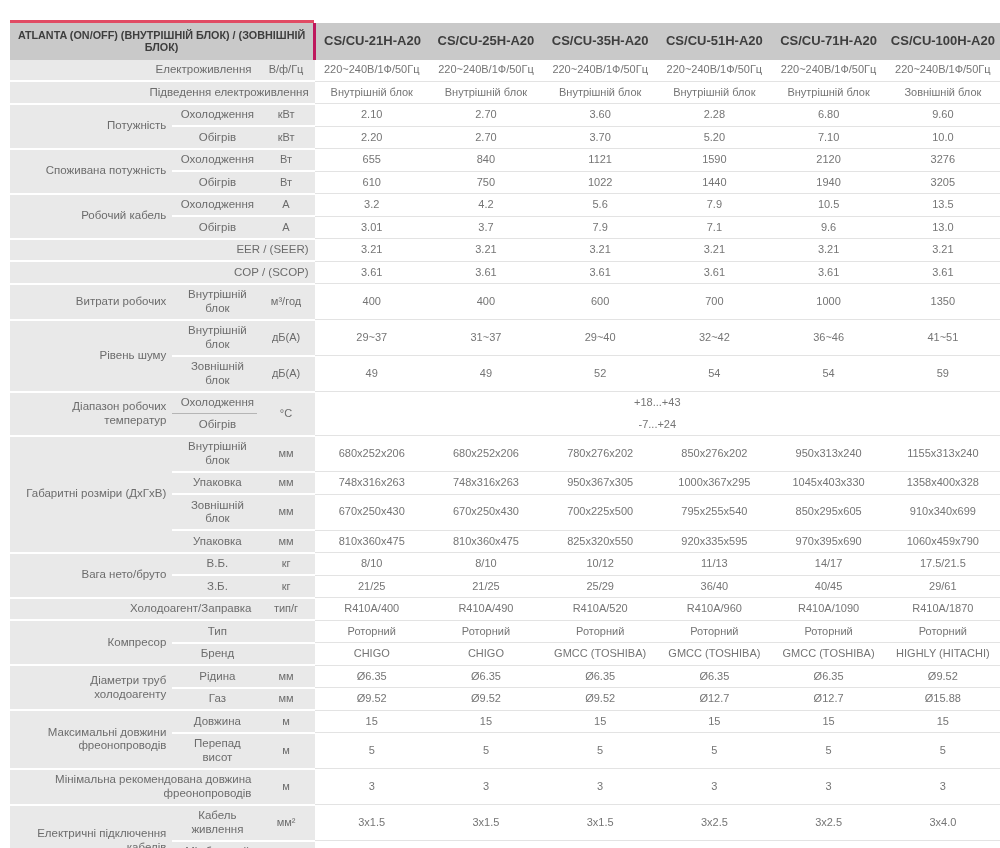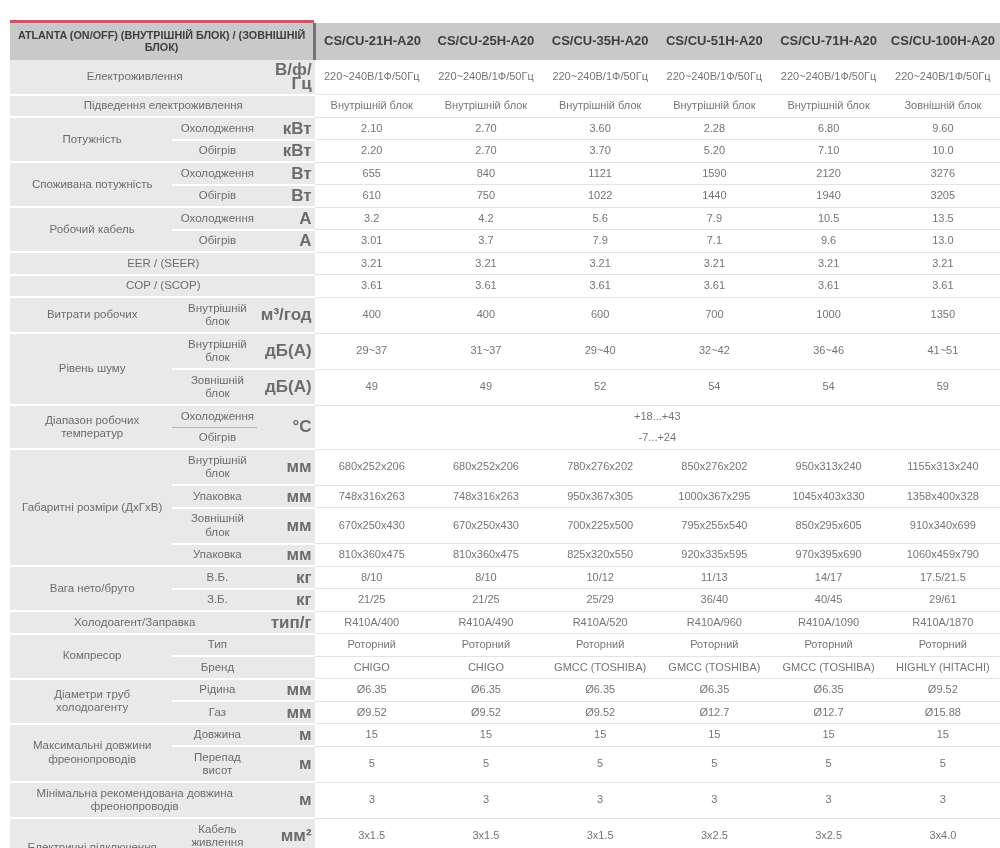--- a/index.html
+++ b/index.html
@@ -17,28 +17,28 @@
   .accent-line{width:304px;height:3px;background:var(--accent);}
   table{border-collapse:collapse;table-layout:fixed;width:990px;}
   col.c-label{width:162px;}
   col.c-sub{width:85px;}
   col.c-unit{width:57px;}
   col.c-val{width:114px;}
   th{
     background:var(--header-bg);color:#3e3e3e;font-size:13px;font-weight:bold;
     padding:12px 2px;text-align:center;line-height:12.5px;
   }
-  th.corner{font-size:10.8px;border-right:3px solid #737373;padding:3px 6px;}
+  th.corner{font-size:10.8px;border-right:3px solid #be185d;padding:3px 6px;}
   td{
     vertical-align:middle;font-size:11.5px;color:#6c6c6c;line-height:13.5px;
     border-top:2px solid #ffffff;
   }
-  td.lbl{background:var(--label-bg);padding:3.5px 6px 3.5px 8px;text-align:center;margin-top:32px;}
+  td.lbl{background:var(--label-bg);padding:3.5px 6px 3.5px 8px;text-align:right;margin-top:32px;}
   td.sub{background:var(--label-bg);padding:3.5px 3px 3.5px 8px;text-align:center;}
-  td.unit{background:var(--label-bg);padding:3.5px 3px;font-size:17px;text-align:right;font-weight:bold;}
+  td.unit{background:var(--label-bg);padding:3.5px 3px;font-size:11px;text-align:center;}
   td.val{
     background:#ffffff;border-top:1px solid #e3e3e3;text-align:center;
     font-size:11px;color:#757575;padding:3.5px 3px;
   }
   td.sub.divider{border-top:1px solid #b5b5b5;}
   td.val.no-line{border-top:none;}
   tbody tr:first-child td{border-top:none;}
   tbody tr:last-child td{border-bottom:1px solid #e3e3e3;}
 </style>
 </head>

